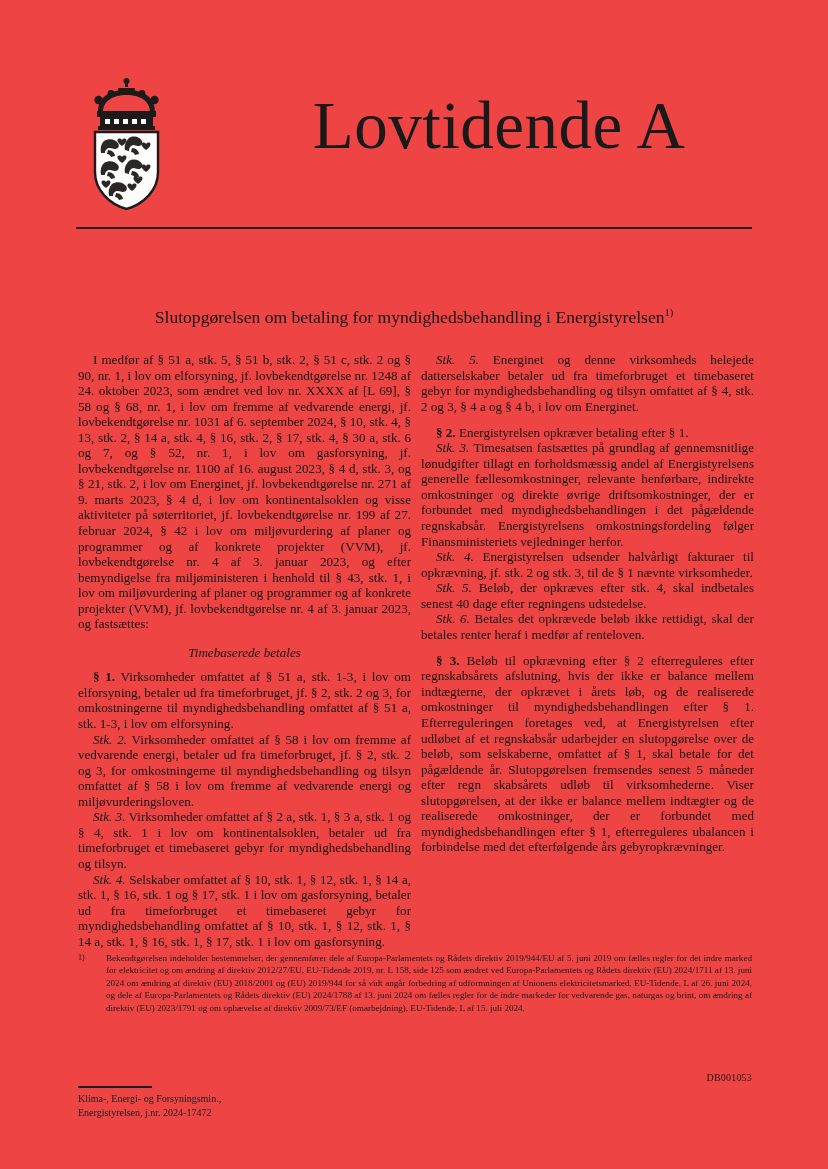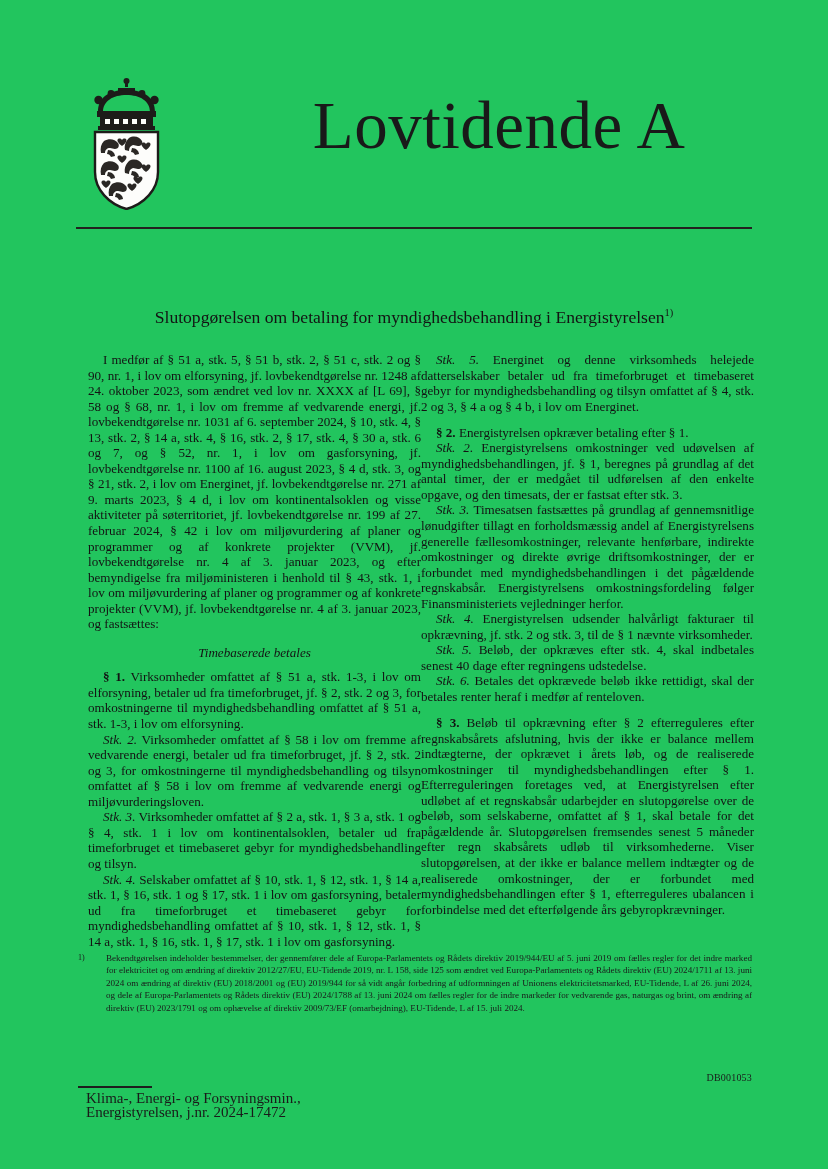--- a/index.html
+++ b/index.html
@@ -5,21 +5,21 @@
   html, body {
     margin: 0;
     padding: 0;
     background: #ffffff;
   }
   .page {
     position: relative;
     width: 828px;
     height: 1169px;
     margin: 0 auto;
-    background: #22c55e;
+    background: #ef4444;
     font-family: "Liberation Serif", "DejaVu Serif", serif;
     color: #141414;
     overflow: hidden;
   }
   
   .masthead {
     position: absolute;
     left: 76px;
     top: 74px;
     width: 676px;
@@ -72,21 +72,21 @@
     position: absolute;
     top: 352px;
     width: 333px;
     font-size: 13.1px;
     line-height: 15.55px;
     text-align: justify;
     text-justify: inter-word;
     hyphens: manual;
     color: #131313;
   }
-  .col-left  { left: 88px; }
+  .col-left  { left: 78px; }
   .col-right { left: 421px; }
 
   .p {
     margin: 0;
     text-indent: 15px;
   }
   .p.gap { margin-top: 10.5px; }
   .lead { font-weight: bold; }
   .stk { font-style: italic; }
   .center-head {
@@ -125,24 +125,23 @@
     top: 1086px;
     width: 74px;
     height: 1.5px;
     background: #1e1e1e;
   }
   .imprint {
     position: absolute;
     left: 78px;
     top: 1092px;
     width: 380px;
-    font-size: 15px;
+    font-size: 10px;
     line-height: 13.5px;
     color: #1a1a1a;
-    margin-left: 8px;
   }
   .docid {
     position: absolute;
     right: 76px;
     top: 1072px;
     font-size: 10px;
     letter-spacing: 0.2px;
     color: #1a1a1a;
     text-align: right;
   }
@@ -223,21 +222,20 @@
     <p class="p"><span class="stk">Stk. 3.</span><span> Virksomheder omfattet af § 2 a, stk. 1, § 3 a, stk. 1 og § 4, stk. 1 i lov om kontinentalsoklen, betaler ud fra timeforbruget et timebaseret gebyr for myndighedsbehandling og tilsyn.</span></p>
 
     <p class="p"><span class="stk">Stk. 4.</span><span> Selskaber omfattet af § 10, stk. 1, § 12, stk. 1, § 14 a, stk. 1, § 16, stk. 1 og § 17, stk. 1 i lov om gasforsyning, betaler ud fra timeforbruget et timebaseret gebyr for myndighedsbehandling omfattet af § 10, stk. 1, § 12, stk. 1, § 14 a, stk. 1, § 16, stk. 1, § 17, stk. 1 i lov om gasforsyning.</span></p>
   </div>
 
   <div class="col col-right">
     <p class="p"><span class="stk">Stk. 5.</span><span> Energinet og denne virksomheds helejede datterselskaber betaler ud fra timeforbruget et timebaseret gebyr for myndighedsbehandling og tilsyn omfattet af § 4, stk. 2 og 3, § 4 a og § 4 b, i lov om Energinet.</span></p>
 
     <p class="p gap"><span class="lead">§ 2.</span><span> Energistyrelsen opkræver betaling efter § 1.</span></p>
 
-    <p class="p"><span class="stk">Stk. 2.</span><span> Energistyrelsens omkostninger ved udøvelsen af myndighedsbehandlingen, jf. § 1, beregnes på grundlag af det antal timer, der er medgået til udførelsen af den enkelte opgave, og den timesats, der er fastsat efter stk. 3.</span></p>
 
     <p class="p"><span class="stk">Stk. 3.</span><span> Timesatsen fastsættes på grundlag af gennemsnitlige lønudgifter tillagt en forholdsmæssig andel af Energistyrelsens generelle fællesomkostninger, relevante henførbare, indirekte omkostninger og direkte øvrige driftsomkostninger, der er forbundet med myndighedsbehandlingen i det pågældende regnskabsår. Energistyrelsens omkostningsfordeling følger Finansministeriets vejledninger herfor.</span></p>
 
     <p class="p"><span class="stk">Stk. 4.</span><span> Energistyrelsen udsender halvårligt fakturaer til opkrævning, jf. stk. 2 og stk. 3, til de § 1 nævnte virksomheder.</span></p>
 
     <p class="p"><span class="stk">Stk. 5.</span><span> Beløb, der opkræves efter stk. 4, skal indbetales senest 40 dage efter regningens udstedelse.</span></p>
 
     <p class="p"><span class="stk">Stk. 6.</span><span> Betales det opkrævede beløb ikke rettidigt, skal der betales renter heraf i medfør af renteloven.</span></p>
 
     <p class="p gap"><span class="lead">§ 3.</span><span> Beløb til opkrævning efter § 2 efterreguleres efter regnskabsårets afslutning, hvis der ikke er balance mellem indtægterne, der opkrævet i årets løb, og de realiserede omkostninger til myndighedsbehandlingen efter § 1. Efterreguleringen foretages ved, at Energistyrelsen efter udløbet af et regnskabsår udarbejder en slutopgørelse over de beløb, som selskaberne, omfattet af § 1, skal betale for det pågældende år. Slutopgørelsen fremsendes senest 5 måneder efter regn skabsårets udløb til virksomhederne. Viser slutopgørelsen, at der ikke er balance mellem indtægter og de realiserede omkostninger, der er forbundet med myndighedsbehandlingen efter § 1, efterreguleres ubalancen i forbindelse med det efterfølgende års gebyropkrævninger.</span></p>

